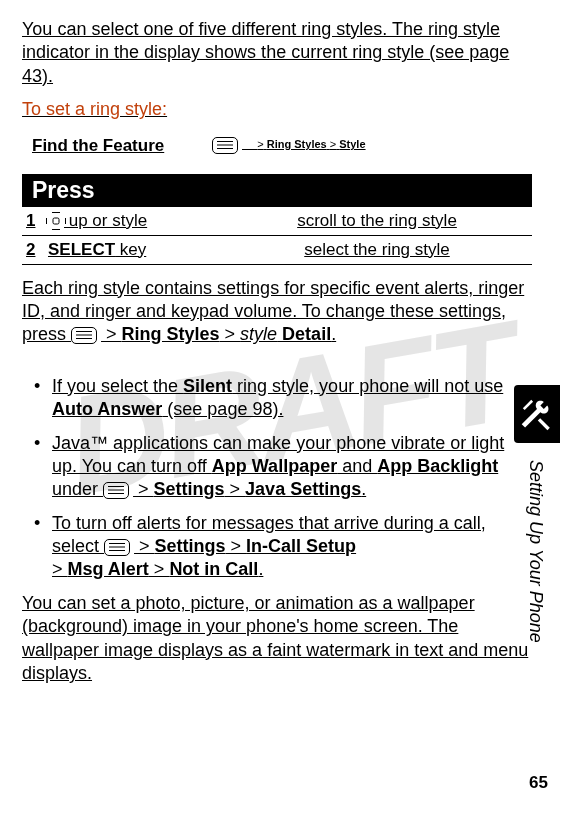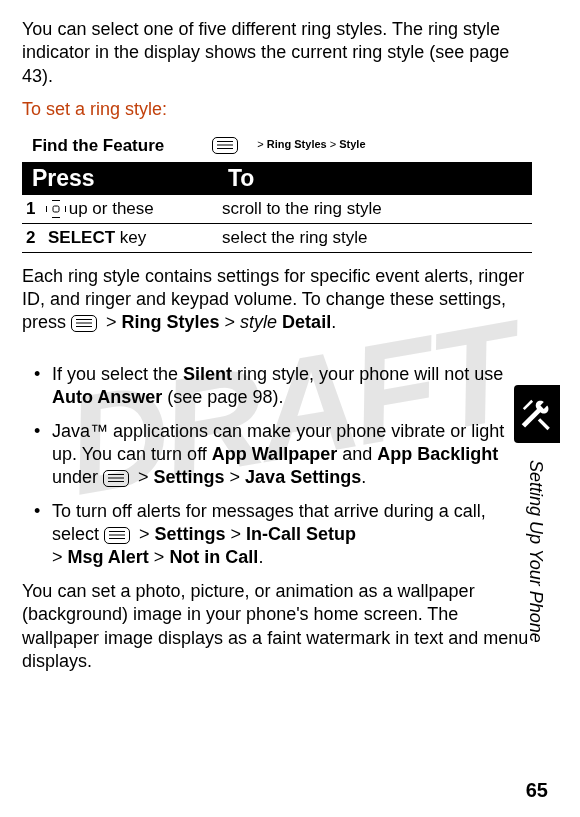--- a/index.html
+++ b/index.html
@@ -23,38 +23,39 @@
       letter-spacing: -5px;
       font-family: Arial Black, Arial, sans-serif;
       z-index: 0;
       pointer-events: none;
       white-space: nowrap;
     }
     .content {
       position: relative;
       z-index: 1;
       padding: 18px 48px 0 22px;
+      text-decoration: underline;
     }
     .para {
       font-size: 18px;
       line-height: 1.3;
       margin-bottom: 10px;
       color: #000;
     }
     .para2 {
       font-size: 18px;
       line-height: 1.3;
       margin-bottom: 8px;
       color: #c2410c;
     }
     .find-row {
       display: flex;
       align-items: center;
       padding: 6px 6px 6px 10px;
-      margin-bottom: 0;
+      margin-bottom: 12px;
     }
     .find-label {
       font-weight: bold;
       font-size: 17px;
       width: 180px;
     }
     .menu-icon {
       display: inline-block;
       width: 26px;
       height: 17px;
@@ -123,21 +124,21 @@
     .th1 { width: 200px; padding: 3px 6px 3px 10px; }
     .th2 { flex: 1; padding: 3px 6px; }
     .trow {
       display: flex;
       border-bottom: 1px solid #000;
       font-size: 17px;
       padding: 4px 0;
     }
     .tc0 { width: 26px; padding-left: 4px; font-weight: bold; }
     .tc1 { width: 174px; }
-    .tc2 { flex: 1; }
+    .tc2 { flex: 1; text-align: center; }
     .bullet-list {
       list-style: none;
       padding-left: 0;
       margin-top: 28px;
     }
     .bullet-item {
       position: relative;
       padding-left: 30px;
       font-size: 18px;
       line-height: 1.3;
@@ -176,24 +177,24 @@
       right: 34px;
       top: 460px;
       writing-mode: vertical-rl;
       font-style: italic;
       font-size: 18px;
       z-index: 2;
       font-family: Arial, sans-serif;
     }
     .page-num {
       position: absolute;
-      bottom: 15px;
+      bottom: 24px;
       right: 32px;
       font-weight: bold;
-      font-size: 20px;
+      font-size: 17px;
       z-index: 2;
     }
     .ital { font-style: italic; }
   </style>
 </head>
 <body>
 
 <div class="watermark">DRAFT</div>
 
 <div class="content">
@@ -209,26 +210,25 @@
       &nbsp;&nbsp;&nbsp;&nbsp;<span>&gt;</span>
       <span class="bold-cond">Ring Styles</span>
       <span>&gt;</span>
       <span class="bold-cond">Style</span>
     </span>
   </div>
 
   <div class="table">
     <div class="thead">
       <div class="th1">Press</div>
-      <div class="th2">To</div>
     </div>
     <div class="trow">
       <div class="tc0">1</div>
       <div class="tc1">
-        <span class="nav-icon"><span class="dots"></span></span><span> up or these</span>
+        <span class="nav-icon"><span class="dots"></span></span><span> up or style</span>
       </div>
       <div class="tc2">scroll to the ring style</div>
     </div>
     <div class="trow">
       <div class="tc0">2</div>
       <div class="tc1">
         <span class="bold-cond">SELECT</span><span> key</span>
       </div>
       <div class="tc2">select the ring style</div>
     </div>

